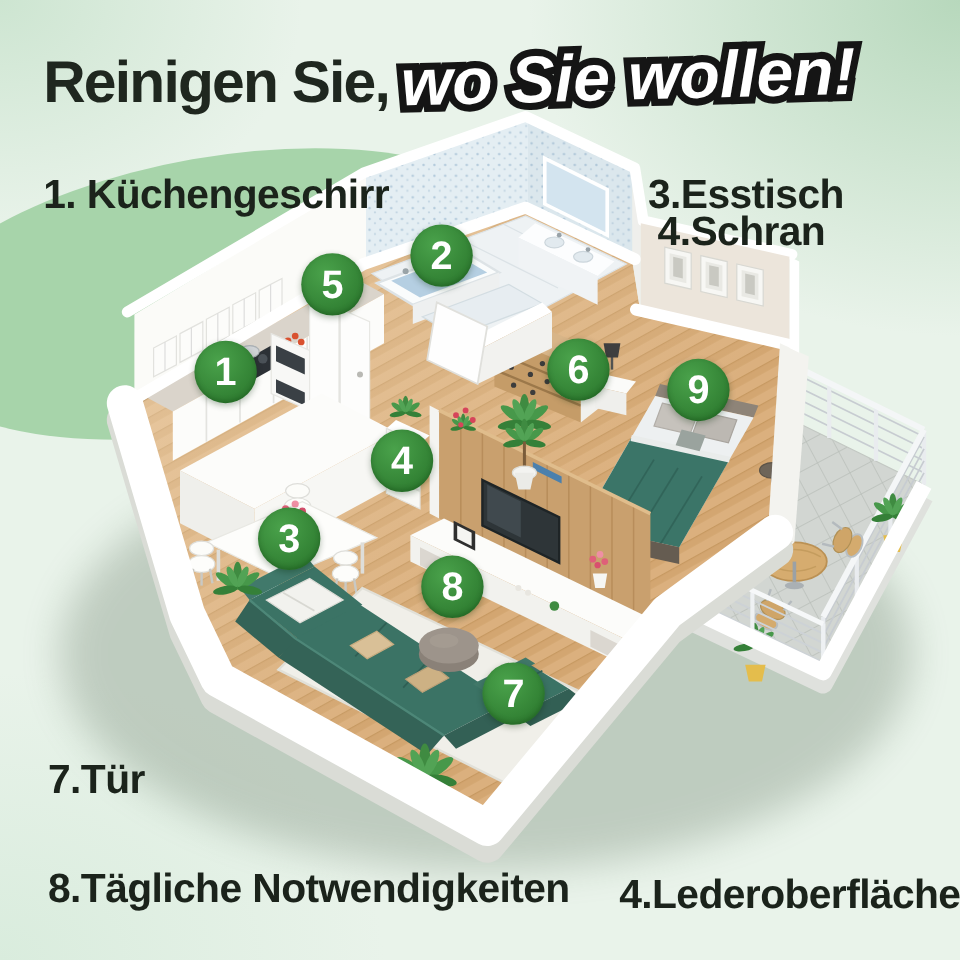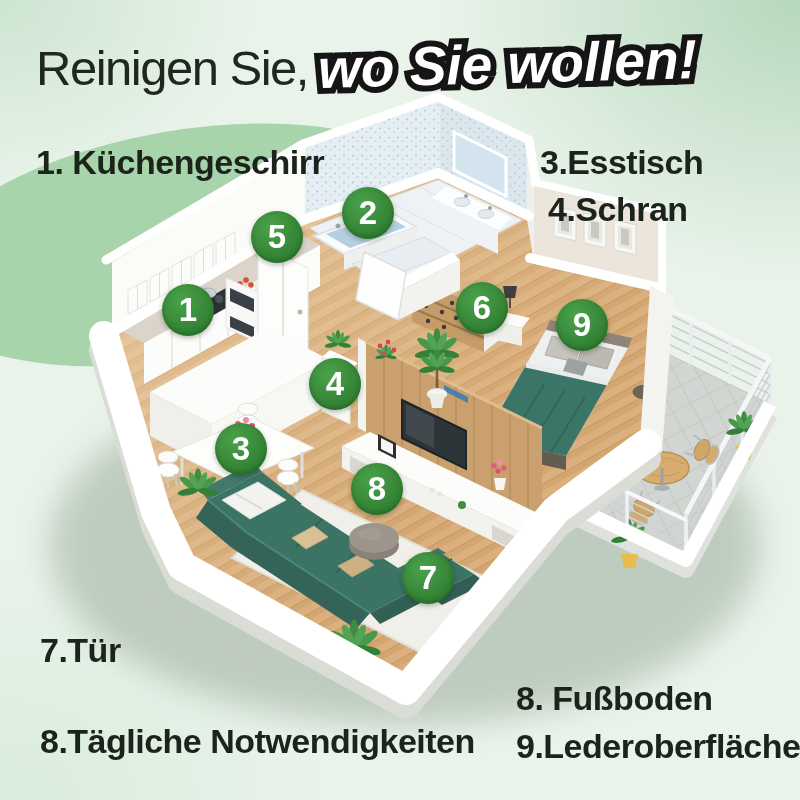--- a/index.html
+++ b/index.html
@@ -5,21 +5,21 @@
   html,body{margin:0;padding:0;background:#fff;}
   .stage{position:relative;width:800px;height:800px;overflow:hidden;
     font-family:"Liberation Sans", sans-serif;
     background:
       radial-gradient(90% 70% at 100% 0%, #b7d8bc 0%, rgba(183,216,188,0) 50%),
       radial-gradient(70% 55% at 0% 0%, #cde5d1 0%, rgba(205,229,209,0) 45%),
       radial-gradient(80% 60% at 0% 100%, #d9ecdd 0%, rgba(217,236,221,0) 50%),
       linear-gradient(#e9f3ea,#e9f3ea);}
   .scene{position:absolute;left:0;top:0;width:800px;height:800px;}
   .title{position:absolute;left:36px;top:34px;white-space:nowrap;}
-  .t1{font-weight:normal;font-size:49px;color:#1f271f;letter-spacing:-1.5px;}
+  .t1{font-weight:bold;font-size:49px;color:#1f271f;letter-spacing:-1.5px;}
   .t2{position:relative;display:inline-block;margin-left:10px;font-weight:bold;font-style:italic;
       font-size:55px;color:#151515;-webkit-text-stroke:12px #151515;
       transform:rotate(-1.5deg) translateY(-2px);}
   .t2::after{content:attr(data-text);position:absolute;left:0;top:0;color:#fff;-webkit-text-stroke:0;}
   .lbl{position:absolute;font-weight:bold;font-size:34px;color:#1b231b;white-space:nowrap;letter-spacing:-0.5px;}
   .badge{position:absolute;width:52px;height:52px;border-radius:50%;
     background:radial-gradient(circle at 38% 32%, #4aa24b, #2e7c30 78%);
     color:#fff;font-weight:bold;font-size:33px;display:flex;align-items:center;justify-content:center;
     box-shadow:0 2px 5px rgba(0,40,0,.3), inset 0 -2px 4px rgba(0,40,0,.25);}
 </style>
@@ -396,25 +396,24 @@
     <polygon points="658,214 666,218 666,294 658,290" fill="#ffffff"></polygon>
   </g>
 </svg>
 
 <div class="title">
   <span class="t1">Reinigen Sie,</span><span class="t2" data-text="wo Sie wollen!">wo Sie wollen!</span>
 </div>
 
 <div class="lbl" style="left:36px;top:143px">1. Küchengeschirr</div>
 <div class="lbl" style="left:540px;top:143px">3.Esstisch</div>
-<div class="lbl" style="left:548px;top:190px">4.Schran</div>
+<div class="lbl" style="left:548px;top:174px">4.Schran</div>
 <div class="lbl" style="left:40px;top:631px">7.Tür</div>
 <div class="lbl" style="left:40px;top:722px">8.Tägliche Notwendigkeiten</div>
-<div class="lbl" style="left:516px;top:679px">8. Fußboden</div>
-<div class="lbl" style="left:516px;top:727px">9.Lederoberfläche</div>
+<div class="lbl" style="left:516px;top:727px">4.Lederoberfläche</div>
 
 <div class="badge" style="left:162px;top:284px">1</div>
 <div class="badge" style="left:342px;top:187px">2</div>
 <div class="badge" style="left:215px;top:423px">3</div>
 <div class="badge" style="left:309px;top:358px">4</div>
 <div class="badge" style="left:251px;top:211px">5</div>
 <div class="badge" style="left:456px;top:282px">6</div>
 <div class="badge" style="left:402px;top:552px">7</div>
 <div class="badge" style="left:351px;top:463px">8</div>
 <div class="badge" style="left:556px;top:299px">9</div>

